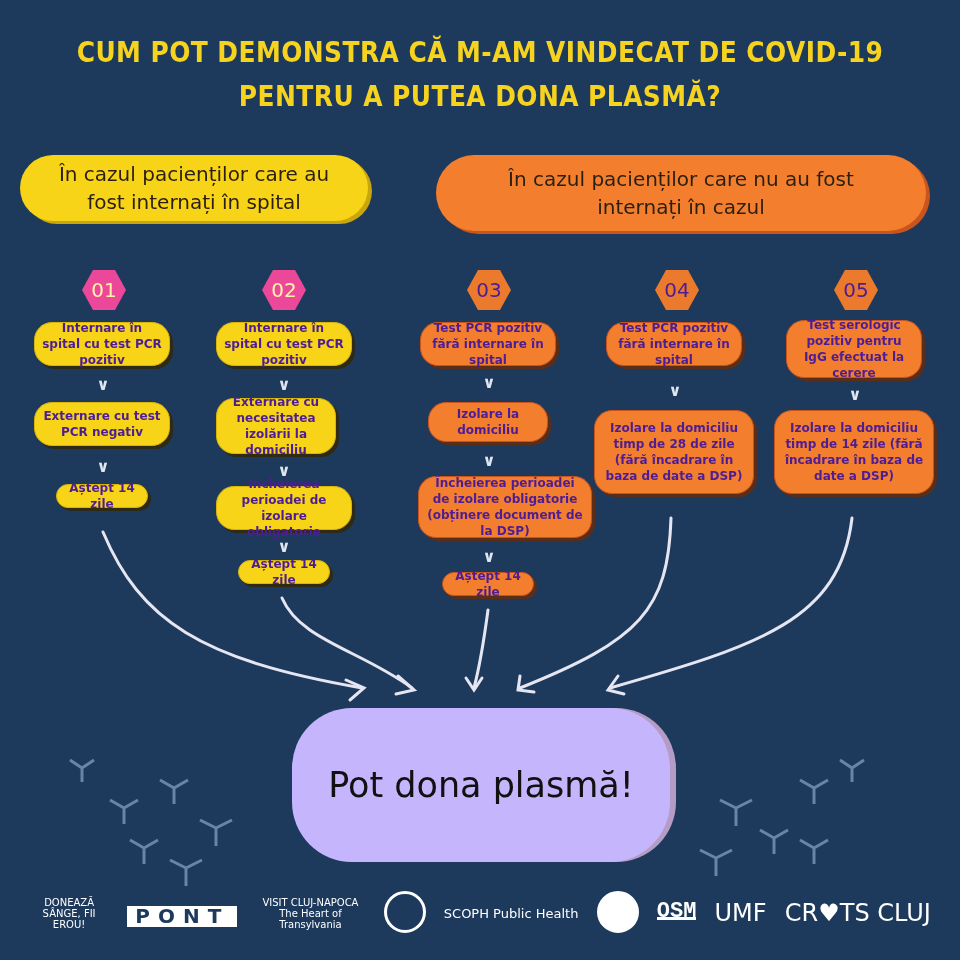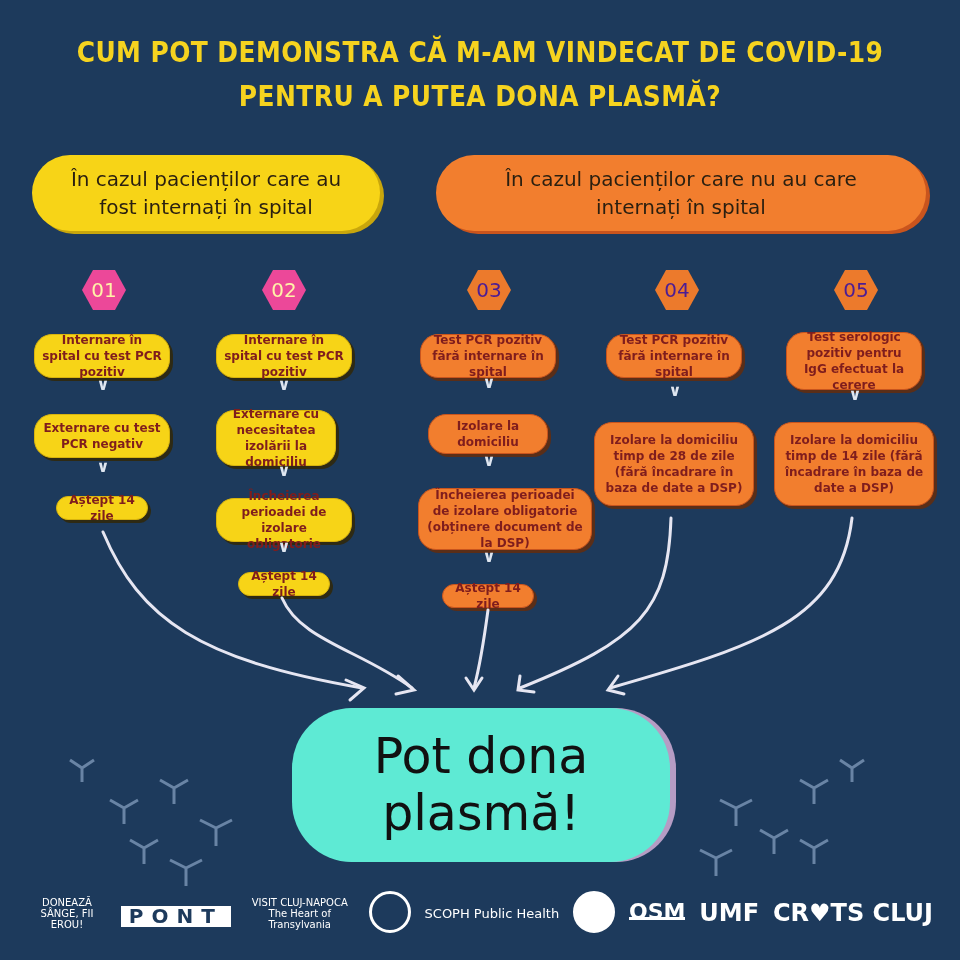--- a/index.html
+++ b/index.html
@@ -15,73 +15,72 @@
     text-align: center; color: #f6d31f;
     font-family: "DejaVu Sans", sans-serif; font-weight: bold;
     font-size: 29px; line-height: 44px; letter-spacing: 0.5px;
     transform: scaleX(0.86); transform-origin: center;
   }
   .cat {
     position: absolute; border-radius: 40px; text-align: center;
     font-size: 20px; line-height: 28px; display: flex; align-items: center; justify-content: center;
     color: #2a1f10;
   }
-  .cat.yellow { left: 32px; top: 155px; width: 348px; height: 76px; background: #f7d417; box-shadow: 4px 3px 0 #c8a60c; }
+  .cat.yellow { left: 20px; top: 155px; width: 348px; height: 66px; background: #f7d417; box-shadow: 4px 3px 0 #c8a60c; }
   .cat.orange { left: 436px; top: 155px; width: 490px; height: 76px; background: #f27e2e; box-shadow: 4px 3px 0 #c9541d; }
   .hex {
     position: absolute; width: 44px; height: 40px;
     clip-path: polygon(25% 0, 75% 0, 100% 50%, 75% 100%, 25% 100%, 0 50%);
     display: flex; align-items: center; justify-content: center;
     font-size: 20px; color: #fff6d0;
   }
   .hex.y { background: #ec4899; color: #fff3a8; }
   .hex.o { background: #ec7a2c; color: #4c1d95; }
   .box {
     position: absolute; border-radius: 18px; text-align: center;
     font-size: 12px; line-height: 16px; font-weight: bold;
     display: flex; align-items: center; justify-content: center; padding: 2px 6px;
-    color: #7f1d1d;
-    margin-top: 12px;
+    color: #4c1d95;
   }
   .box.y { background: #f7d417; box-shadow: 3px 3px 0 #2e2a14; border: 1px solid #d9b40d; }
   .box.o { background: #f27e2e; box-shadow: 3px 3px 0 #5a2e18; border: 1px solid #c9541d; }
   .chev {
     position: absolute; width: 16px; height: 14px; color: #dfe6f0;
     font-size: 16px; line-height: 14px; text-align: center; font-weight: bold;
   }
   .final {
     position: absolute; left: 292px; top: 708px; width: 378px; height: 154px;
-    border-radius: 60px; background: #5eead4; box-shadow: 6px 0 0 #b59cc4;
+    border-radius: 60px; background: #c4b5fd; box-shadow: 6px 0 0 #b59cc4;
     display: flex; align-items: center; justify-content: center;
-    font-size: 49px; color: #111; text-align: center;
+    font-size: 35px; color: #111;
   }
   svg.overlay { position: absolute; left: 0; top: 0; }
   .logos {
     position: absolute; left: 0; top: 878px; width: 960px; height: 70px;
     display: flex; align-items: center; justify-content: space-around; padding: 0 20px;
   }
   .logo { color: #fff; font-size: 10px; text-align: center; line-height: 11px; }
   .logo.pont { background: #fff; color: #1d3a5c; font-size: 20px; font-weight: bold; letter-spacing: 8px; padding: 3px 6px; border: 2px solid #fff; margin-top: 6px; }
-  .logo.big { font-size: 24px; font-weight: bold; }
-  .logo.osm { font-size: 22px; font-weight: bold; border-bottom: 3px solid #fff; }
+  .logo.big { font-size: 24px; font-weight: normal; }
+  .logo.osm { font-size: 22px; font-weight: bold; border-bottom: 3px solid #fff; font-family: Liberation Mono, monospace; }
   .circle { width: 42px; height: 42px; border-radius: 50%; border: 3px solid #fff; display: inline-block; }
 </style>
 </head>
 <body>
 
 <div class="title">
   <div>CUM POT DEMONSTRA CĂ M-AM VINDECAT DE COVID-19</div>
   <div>PENTRU A PUTEA DONA PLASMĂ?</div>
 </div>
 
 <div class="cat yellow">
   <span style="max-width:290px">În cazul pacienților care au fost internați în spital</span>
 </div>
 <div class="cat orange">
-  <span style="max-width:360px">În cazul pacienților care nu au care internați în spital</span>
+  <span style="max-width:360px">În cazul pacienților care nu au fost internați în cazul</span>
 </div>
 
 <div class="hex y" style="left:82px;top:270px">01</div>
 <div class="hex y" style="left:262px;top:270px">02</div>
 <div class="hex o" style="left:467px;top:270px">03</div>
 <div class="hex o" style="left:655px;top:270px">04</div>
 <div class="hex o" style="left:834px;top:270px">05</div>
 
 <div class="box y" style="left:34px;top:322px;width:136px;height:44px">Internare în spital cu test PCR pozitiv</div>
 <div class="chev" style="left:95px;top:378px">∨</div>

